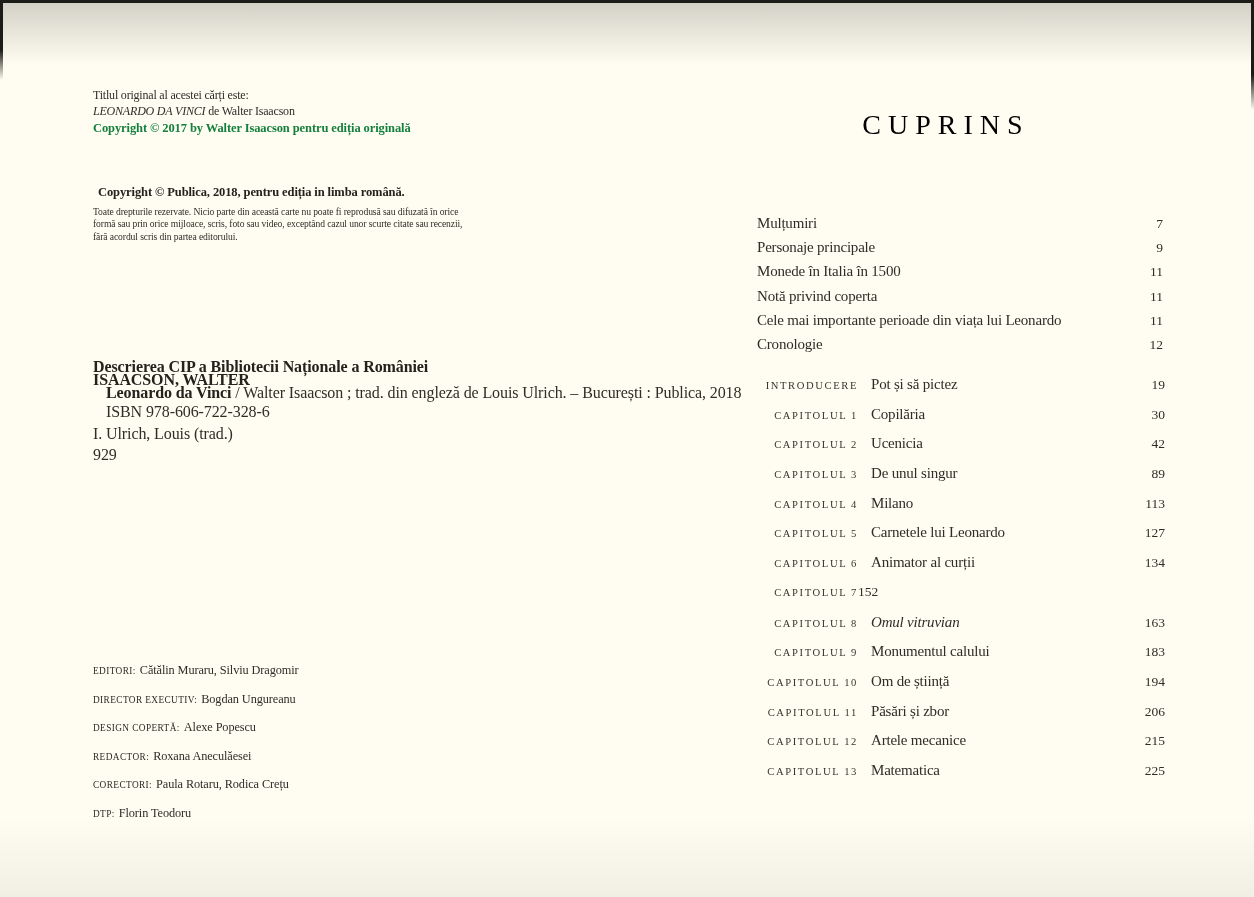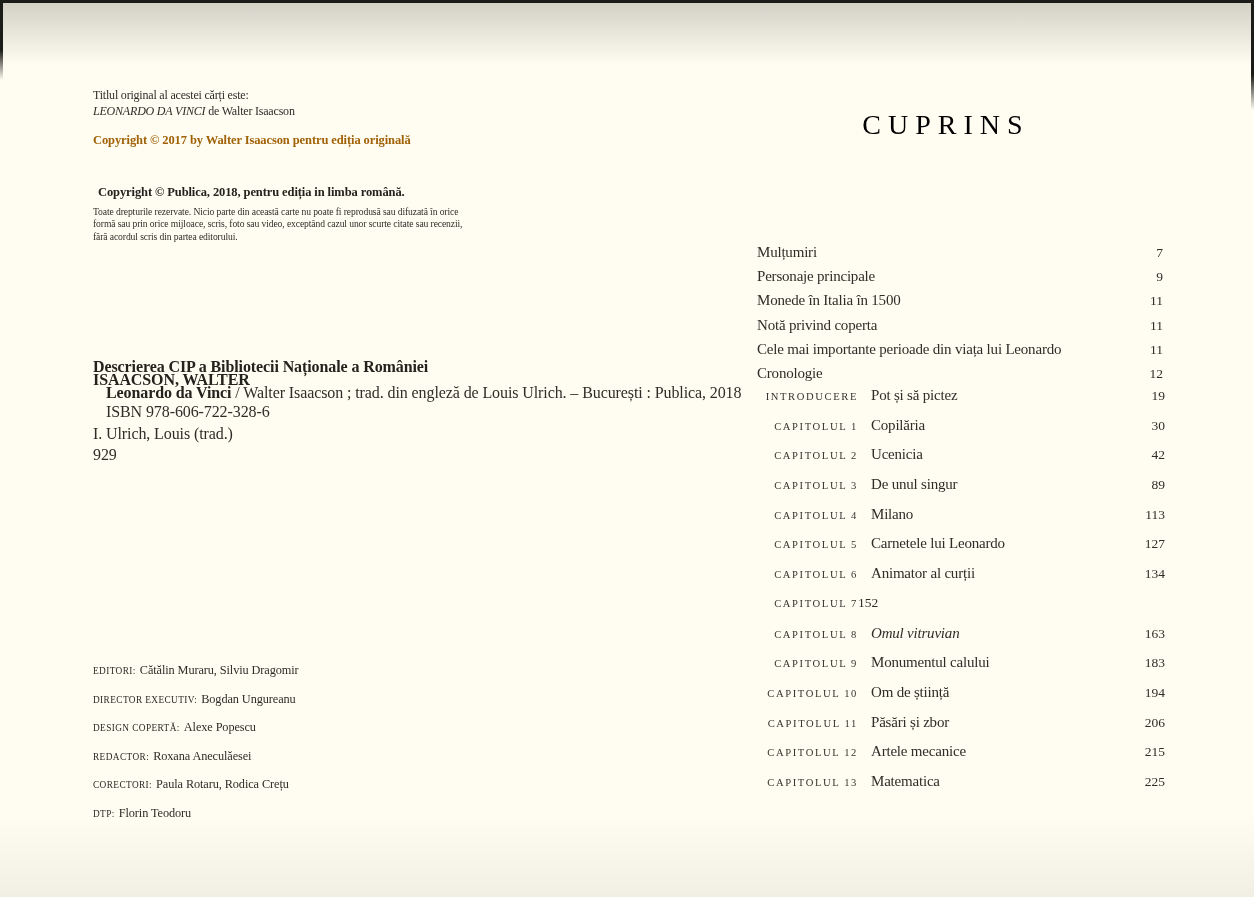--- a/index.html
+++ b/index.html
@@ -19,21 +19,21 @@
   .bottom-shade{ position: absolute; bottom: 0; left: 0; width: 100%; height: 80px;
                  background: linear-gradient(to top, rgba(120,118,108,0.10), rgba(120,118,108,0)); }
   .edge-left   { position: absolute; top: 0; left: 0; width: 3px; height: 80px;
                  background: linear-gradient(to bottom, #1b1b17 62%, rgba(27,27,23,0)); }
   .edge-right  { position: absolute; top: 0; right: 0; width: 3px; height: 110px;
                  background: linear-gradient(to bottom, #1b1b17 68%, rgba(27,27,23,0)); }
 
   
   .orig-note       { position: absolute; left: 93px; top: 76px; font-size: 12px; line-height: 15.5px; letter-spacing: -0.2px; }
   .orig-note .book-title { font-style: italic; }
-  .copyright-orig  { position: absolute; left: 93px; top: 120px; font-size: 12.5px; font-weight: bold; letter-spacing: -0.1px; color: #a16207; }
+  .copyright-orig  { position: absolute; left: 93px; top: 108px; font-size: 12.5px; font-weight: bold; letter-spacing: -0.1px; color: #15803d; }
   .copyright-ro    { position: absolute; left: 98px; top: 172px; font-size: 12.5px; font-weight: bold; letter-spacing: -0.1px; color: #23221d; }
   .rights          { position: absolute; left: 93px; top: 196px; width: 378px; font-size: 9.6px; line-height: 12.6px; letter-spacing: -0.1px; }
 
   .cip             { position: absolute; left: 93px; top: 360px; font-size: 16px; line-height: 13px; letter-spacing: -0.1px; }
   .cip p           { margin: 0; }
   .cip .cip-heading, .cip .cip-author { font-weight: bold; color: #23221d; }
   .cip .cip-entry  { padding-left: 13px; white-space: nowrap; }
   .cip .cip-entry b{ color: #23221d; }
   .cip .cip-isbn   { padding-left: 13px; margin-top: 6px; }
   .cip .cip-index  { margin-top: 9px; }
@@ -41,26 +41,26 @@
 
   .credits         { position: absolute; left: 93px; top: 662px; }
   .credit-row      { margin: 0 0 12.5px 0; line-height: 14px; }
   .credit-label    { font-size: 9.3px; letter-spacing: 0.4px; color: #2b2a25; }
   .credit-name     { font-size: 12.3px; letter-spacing: -0.1px; }
 
   
   .toc-title       { position: absolute; left: 755px; top: 109px; width: 382px; text-align: center;
                      font-size: 28px; letter-spacing: 7px; color: #000000; font-weight: normal; margin: 0; }
 
-  .front-matter    { position: absolute; left: 757px; top: 244px; width: 406px; }
+  .front-matter    { position: absolute; left: 757px; top: 215px; width: 406px; }
   .fm-row          { display: flex; justify-content: space-between; align-items: baseline; height: 24.2px; }
   .fm-title        { font-size: 15px; letter-spacing: -0.2px; }
   .fm-page         { font-size: 13.5px; }
 
-  .chapters        { position: absolute; left: 755px; top: 387px; width: 410px; }
+  .chapters        { position: absolute; left: 755px; top: 376px; width: 410px; }
   .ch-row          { display: flex; align-items: baseline; height: 29.7px; }
   .ch-label        { width: 103px; text-align: right; font-size: 10.6px; letter-spacing: 1.6px; color: #35342e; flex: none; }
   .entry-title     { flex: 1; margin-left: 13px; font-size: 15px; letter-spacing: -0.2px; }
   .entry-title.italic { font-style: italic; }
   .ch-page         { text-align: left; font-size: 13.5px; flex: none; }
 </style>
 </head>
 <body>
 
 <div>

